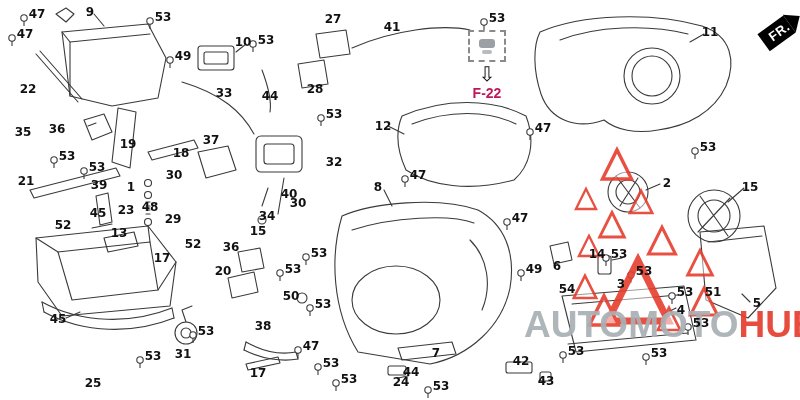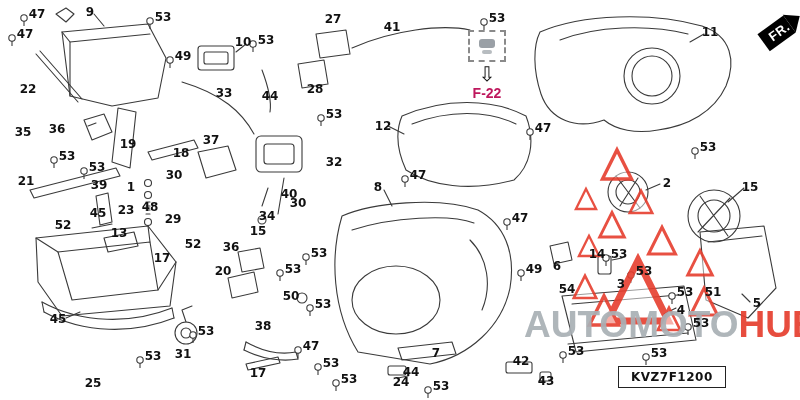--- a/index.html
+++ b/index.html
@@ -317,17 +317,14 @@
 
   <div class="section-ref">
     <div class="clip-box">
       <span class="clip-icon"></span>
       <span class="clip-icon2"></span>
     </div>
     <div class="down-arrow">⇩</div>
     <div class="section-label">F-22</div>
   </div>
 
-  <div class="code-box">
-    <span>KVZ7F1200</span>
-  </div>
 
 </div>
 
 </body></html>

